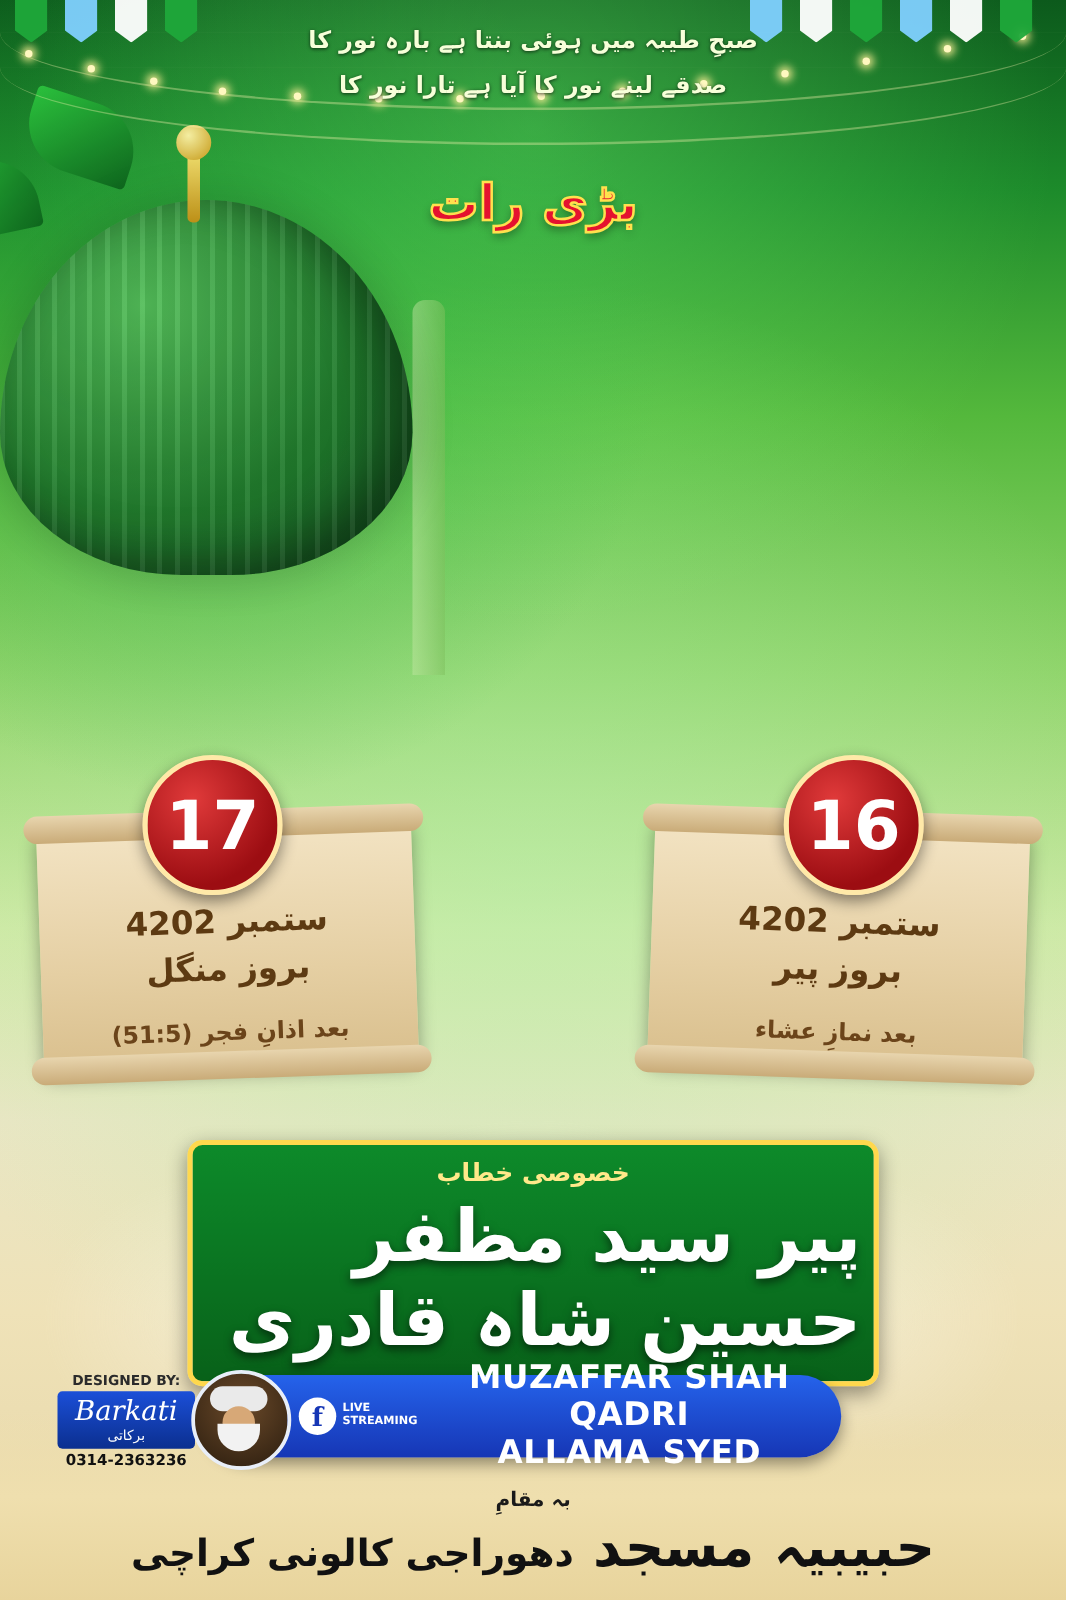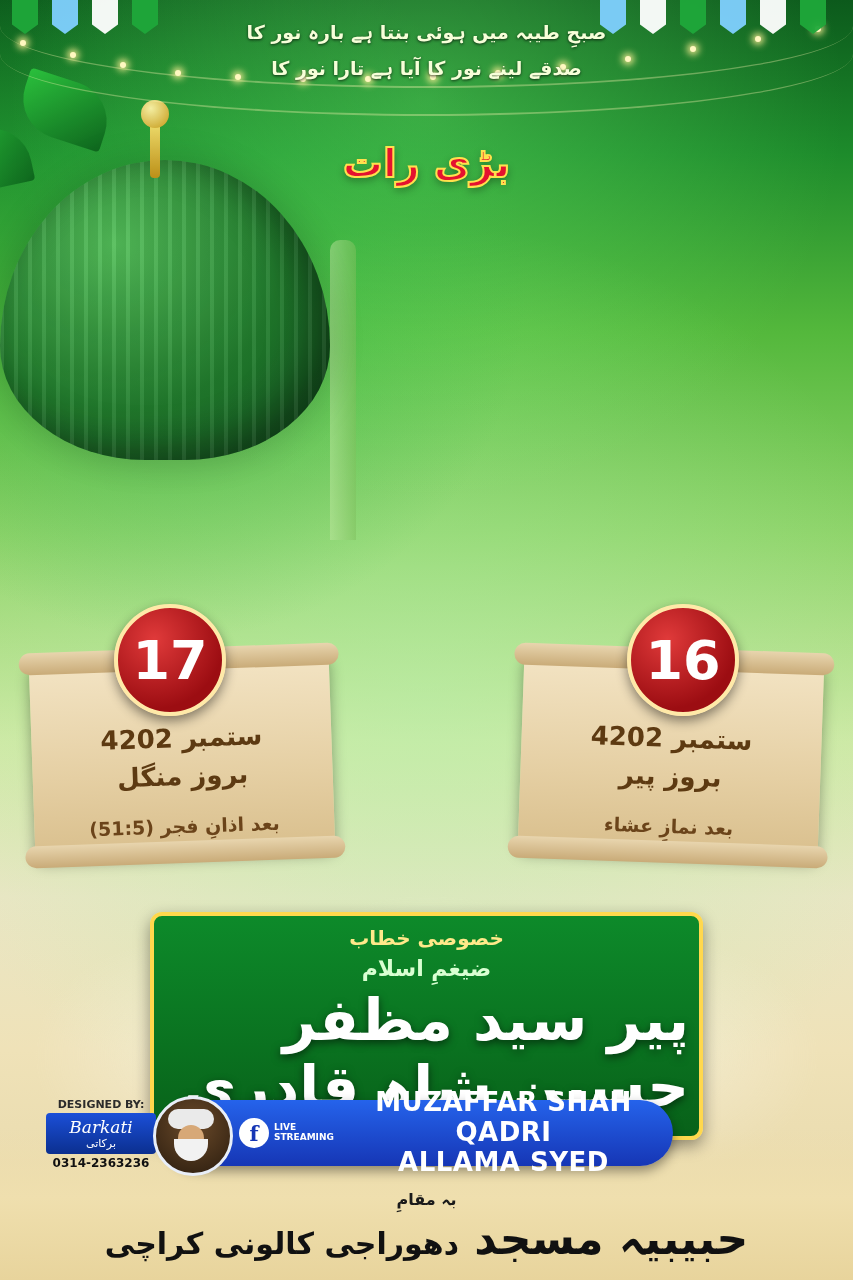--- a/index.html
+++ b/index.html
@@ -156,21 +156,21 @@
   }
   
   .designer{
     position:absolute;left:46px;top:1098px;width:110px;z-index:10;text-align:center;
   }
   .designer .dby{font-size:11px;font-weight:bold;color:#2b2b2b;}
   .designer .card{
     margin-top:2px;background:linear-gradient(180deg,#1b4fd8,#0b2f8f);
     color:#fff;border-radius:4px;padding:4px 2px;
   }
-  .designer .card .bn{font-family:"DejaVu Serif",serif;font-size:17px;font-style:italic;}
+  .designer .card .bn{font-family:"DejaVu Serif",serif;font-size:22px;font-style:italic;}
   .designer .card .bu{font-size:11px;}
   .designer .phone{margin-top:2px;font-size:12px;font-weight:bold;color:#111;}
   
   .livebar{
     position:absolute;left:165px;right:180px;top:1100px;height:66px;z-index:10;
     background:linear-gradient(180deg,#2563eb,#1636b5);
     border-radius:33px;display:flex;align-items:center;
     box-shadow:0 5px 12px rgba(0,0,0,.4);
   }
   .avatar{
@@ -277,21 +277,20 @@
         <span>بروز پیر</span>
       </div>
       <div class="stime urdu">بعد نمازِ عشاء</div>
     </div>
     <div class="badge r">16</div>
 
   </div>
 
   <div class="speaker">
     <div class="kicker urdu">خصوصی خطاب</div>
-    <div class="role urdu">ضیغمِ اسلام</div>
     <div class="name urdu">پیر سید مظفر حسین شاہ قادری</div>
   </div>
 
   <div class="designer">
     <div class="dby">DESIGNED BY:</div>
     <div class="card">
       <div class="bn">Barkati</div>
       <div class="bu urdu">برکاتی</div>
     </div>
     <div class="phone">0314-2363236</div>

